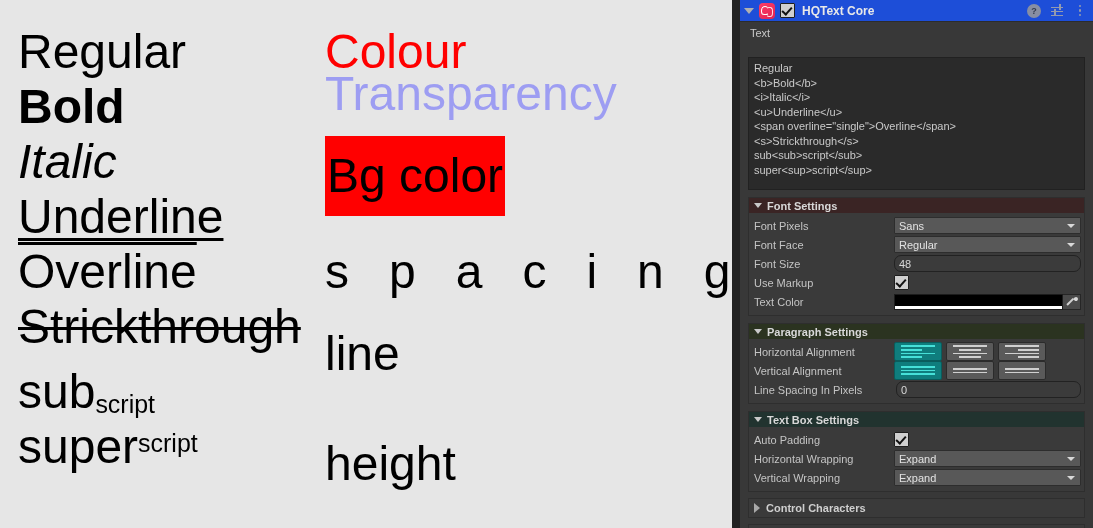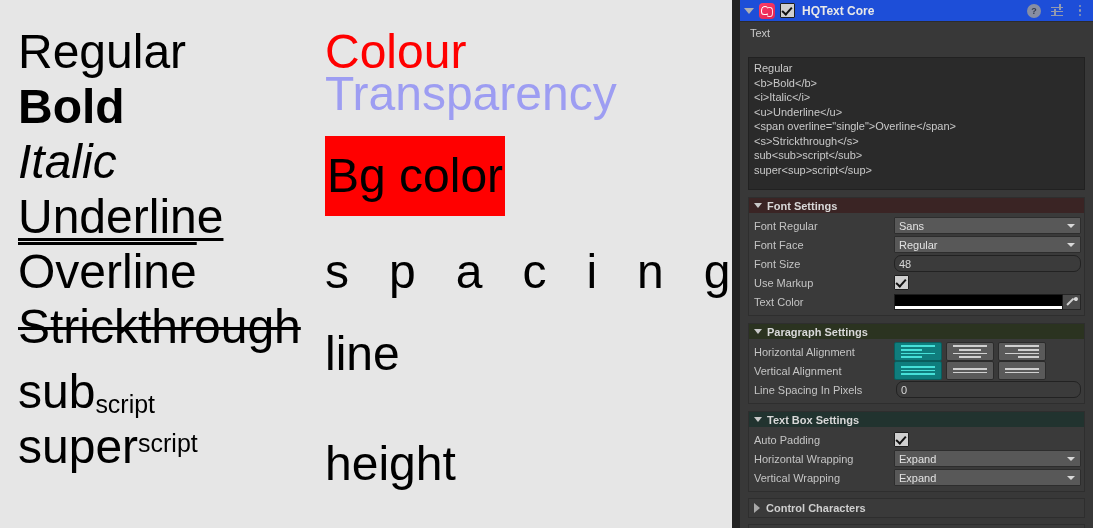--- a/index.html
+++ b/index.html
@@ -282,21 +282,21 @@
 sub&lt;sub&gt;script&lt;/sub&gt;
 super&lt;sup&gt;script&lt;/sup&gt;</div>
 
     <div class="section">
       <div class="sec-head head-font">
         <div class="tri"></div>
         <span>Font Settings</span>
       </div>
       <div class="sec-body">
         <div class="row">
-          <div class="row-label">Font Regular</div>
+          <div class="row-label">Font Pixels</div>
           <div class="field">
               <div class="dropdown">
                 <span>Sans</span>
                 <i class="caret"></i>
               </div>
             </div>
         </div>
         <div class="row">
           <div class="row-label">Font Face</div>
           <div class="field">

